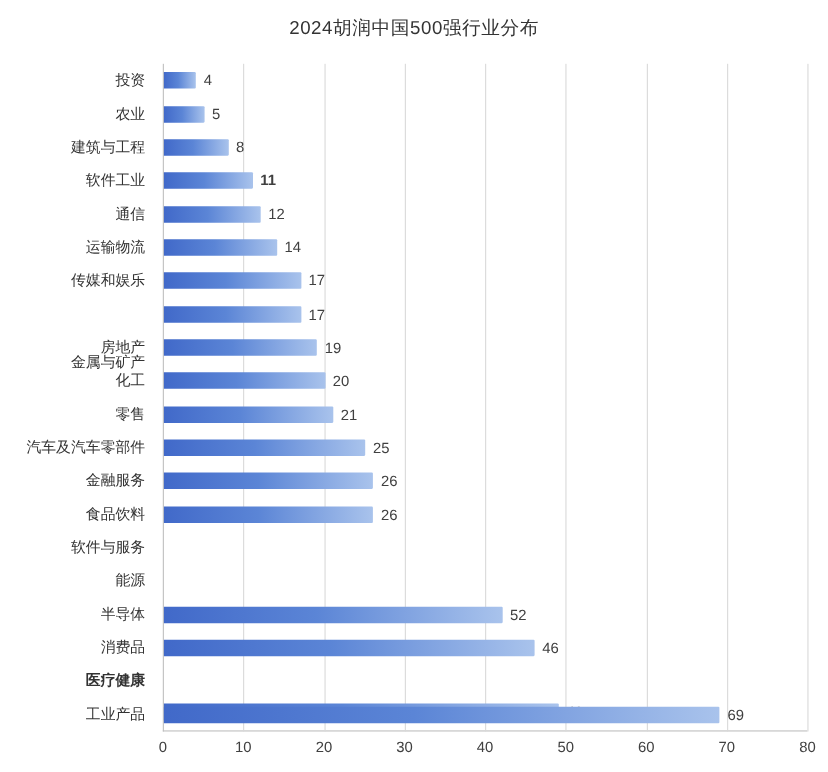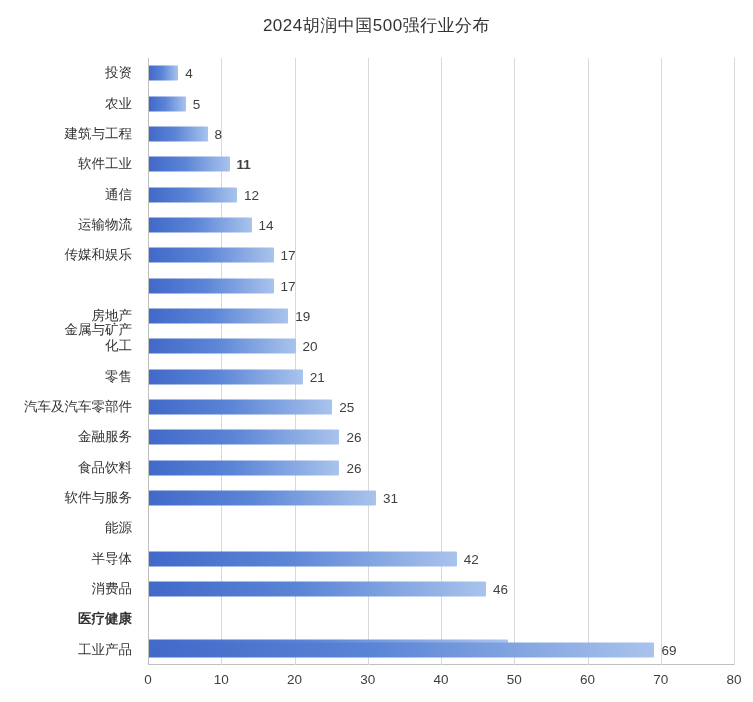--- a/index.html
+++ b/index.html
@@ -199,27 +199,23 @@
         <div class="bar-value" style="left: 185.125px;">25</div>
       </div>
       <div class="row" style="top: 364.2px; height: 30.35px;">
         <div class="bar" style="width: 190.45px;"></div>
         <div class="bar-value" style="left: 192.45px;">26</div>
       </div>
       <div class="row" style="top: 394.55px; height: 30.35px;">
         <div class="bar" style="width: 190.45px;"></div>
         <div class="bar-value" style="left: 192.45px;">26</div>
       </div>
-      <div class="row" style="top: 424.9px; height: 30.35px;">
-        <div class="bar" style="width: 227.075px;"></div>
-        <div class="bar-value" style="left: 229.075px;">31</div>
-      </div>
       <div class="row" style="top: 485.6px; height: 30.35px;">
         <div class="bar" style="width: 307.65px;"></div>
-        <div class="bar-value" style="left: 309.65px;">42</div>
+        <div class="bar-value" style="left: 309.65px;">52</div>
       </div>
       <div class="row" style="top: 515.95px; height: 30.35px; padding-left: 20px;">
         <div class="bar" style="width: 336.95px;"></div>
         <div class="bar-value" style="left: 338.95px;">46</div>
       </div>
       <div class="row" style="top: 574px; height: 30.35px; padding-left: 36px;">
         <div class="bar" style="width: 358.925px;"></div>
         <div class="bar-value" style="left: 360.925px;">49</div>
       </div>
       <div class="row" style="top: 576.65px; height: 30.35px; padding-left: 39px;">

